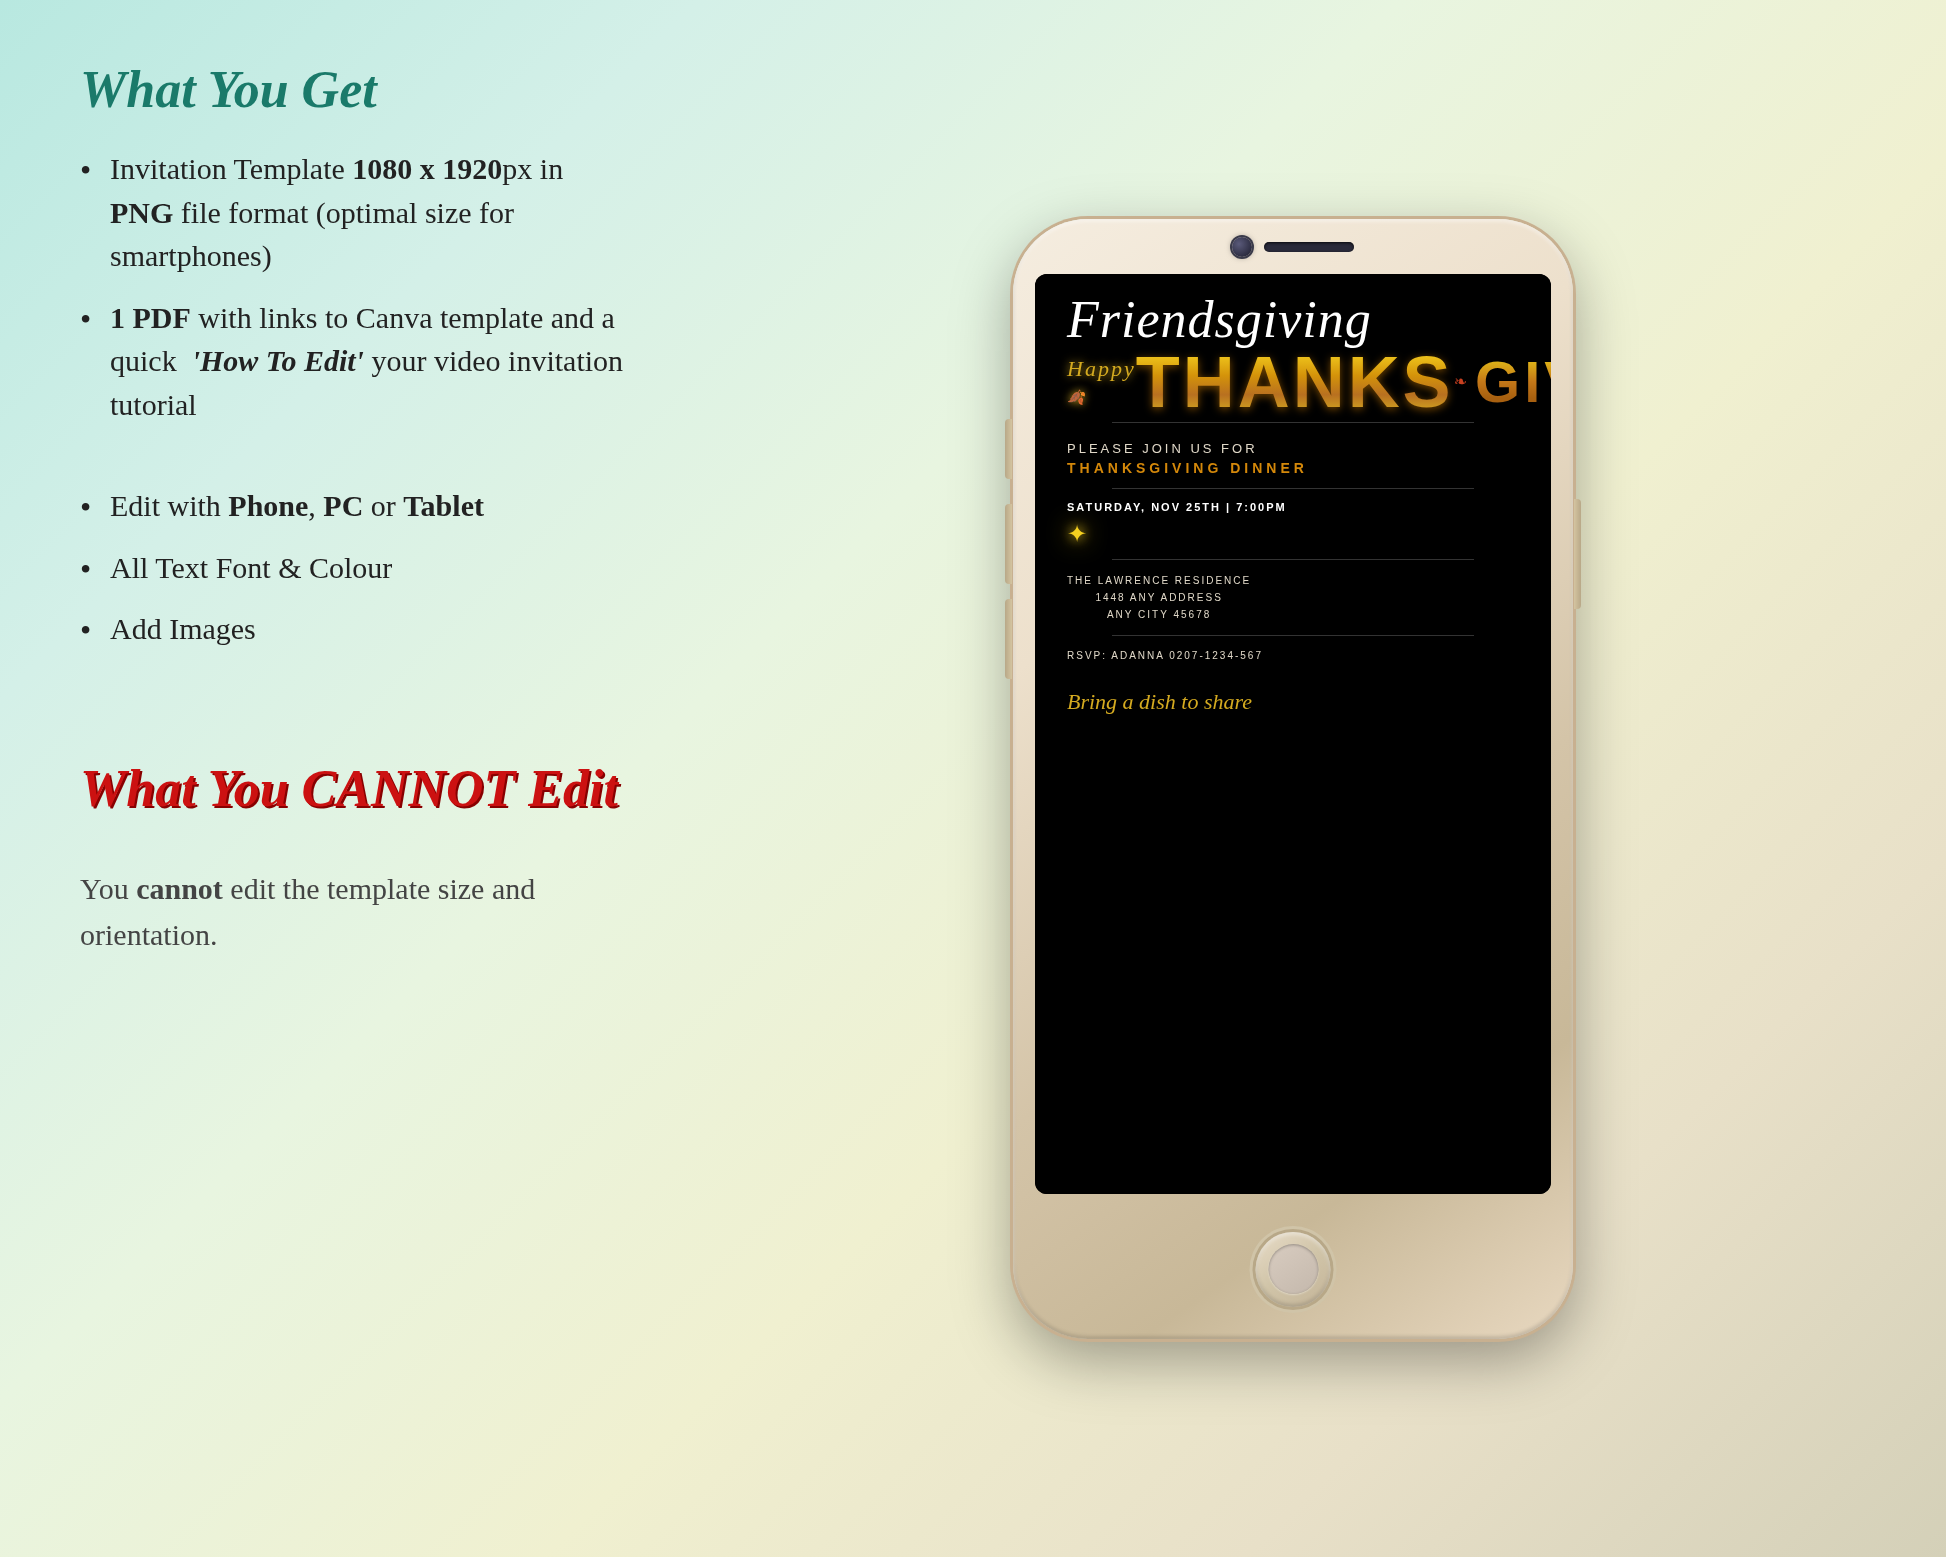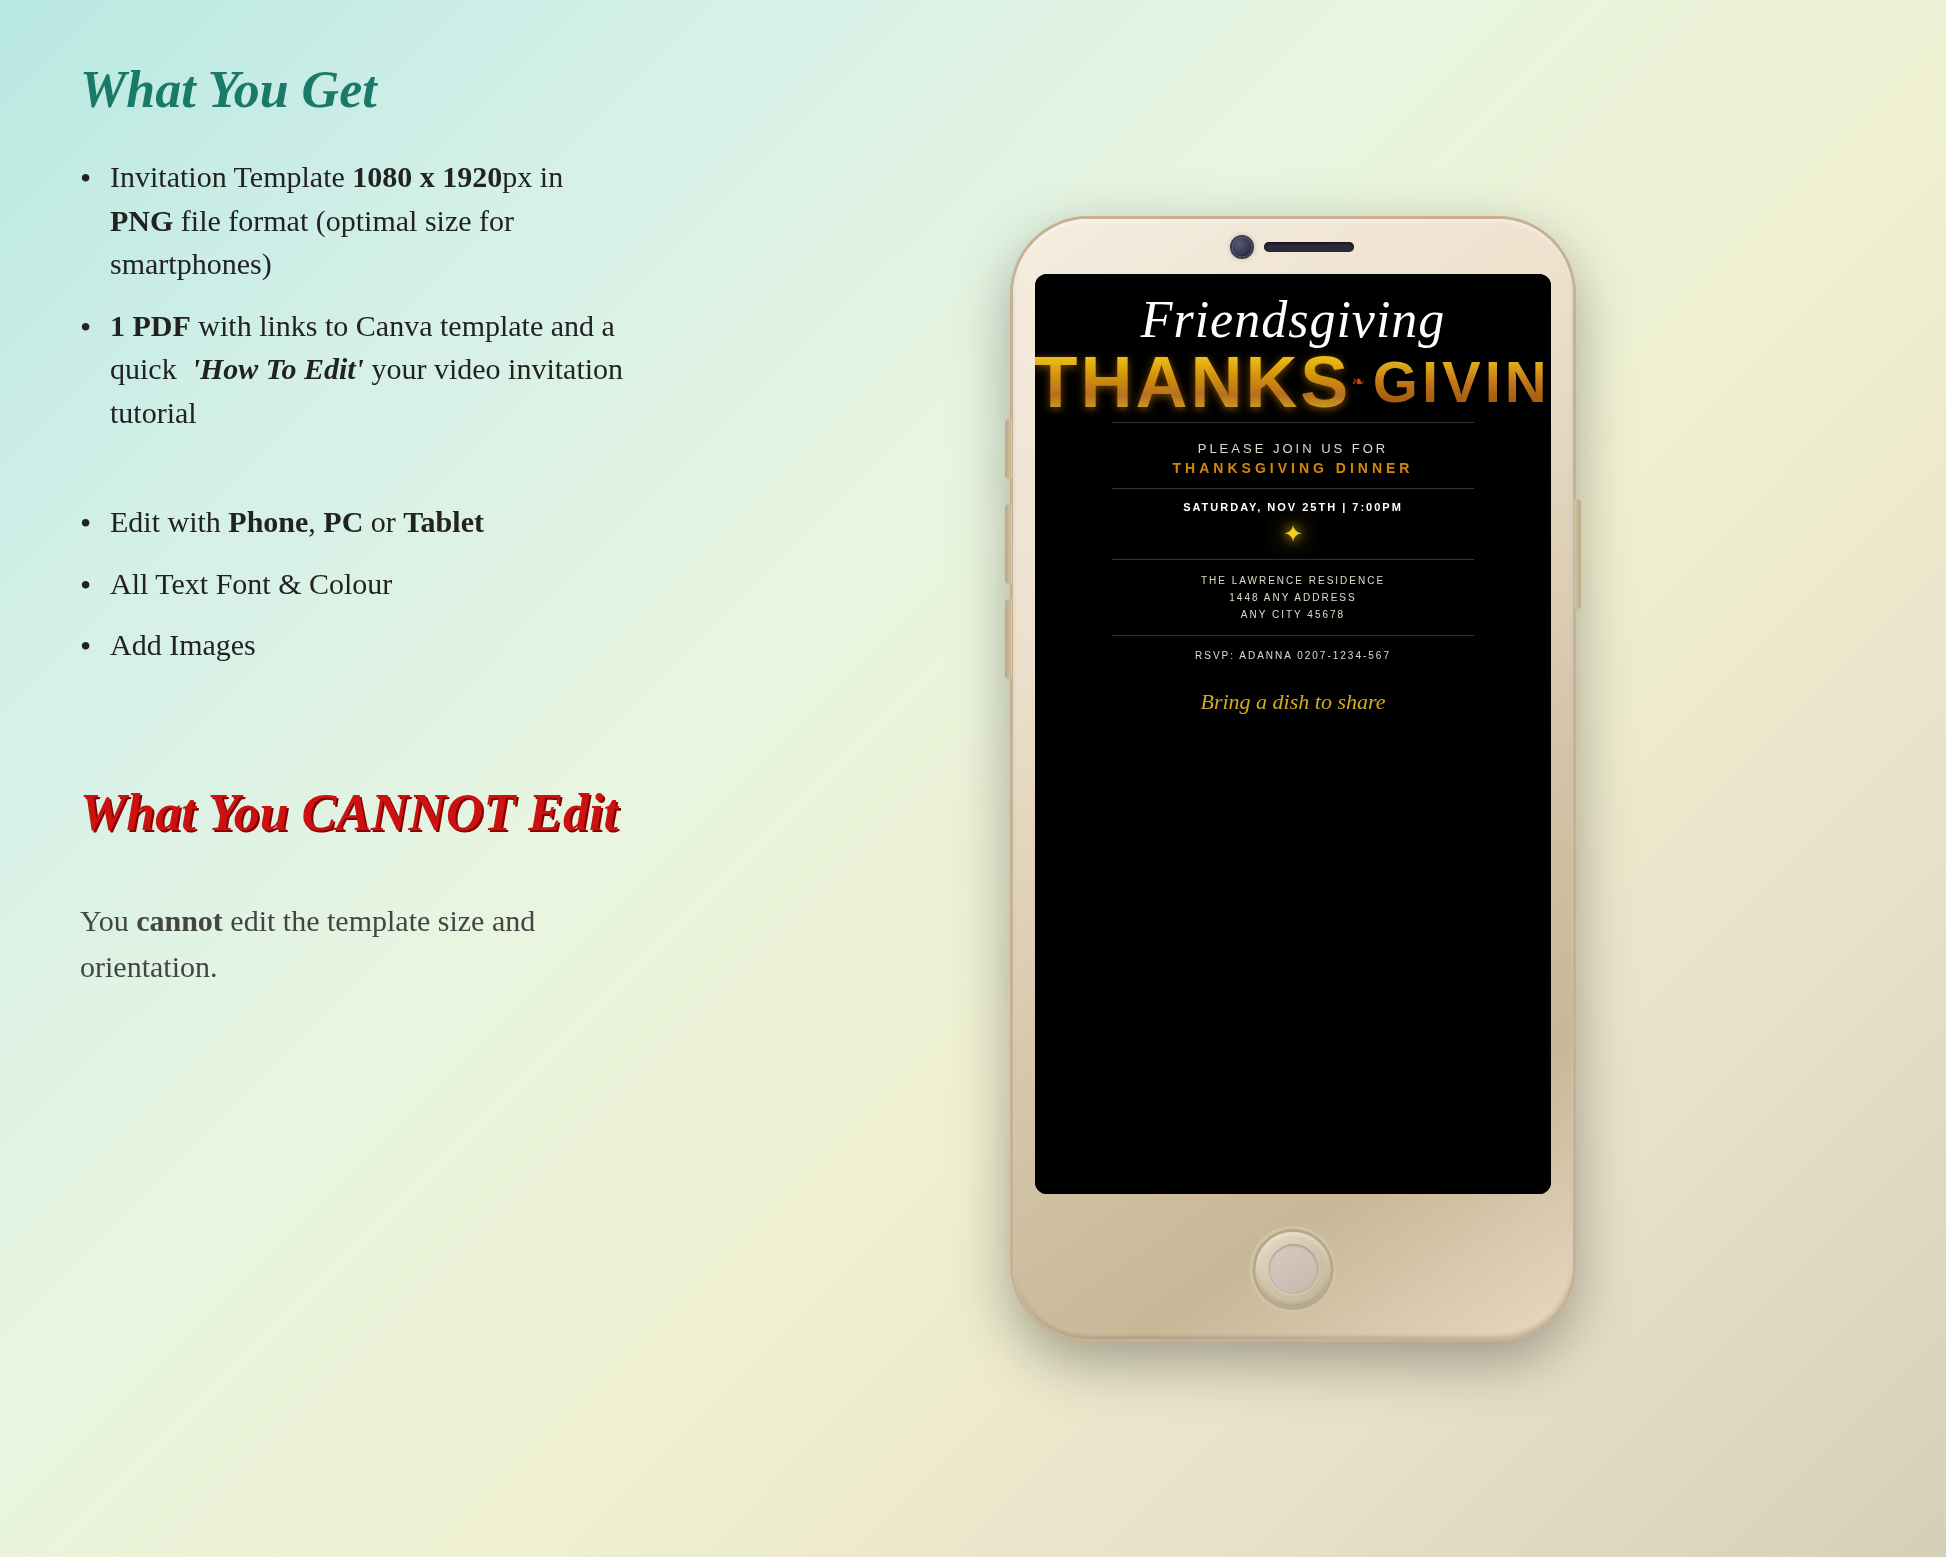--- a/index.html
+++ b/index.html
@@ -11,21 +11,21 @@
       font-family: Georgia, 'Times New Roman', serif;
       display: flex;
       overflow: hidden;
     }
 
     .left-panel {
       width: 680px;
       padding: 60px 50px 60px 80px;
       display: flex;
       flex-direction: column;
-      gap: 8px;
+      gap: 0;
     }
 
     .section-title-teal {
       font-size: 52px;
       font-weight: 900;
       color: #1a7a6a;
       font-family: Georgia, serif;
       margin-bottom: 28px;
       font-style: italic;
     }
@@ -179,21 +179,21 @@
       overflow: hidden;
     }
 
     
     .phone-screen {
       width: 100%;
       height: 100%;
       background: #000;
       display: flex;
       flex-direction: column;
-      align-items: center;
+      align-items: flex-start;
       padding: 20px 32px;
       position: relative;
       overflow: hidden;
     }
 
     .friendsgiving-title {
       font-size: 52px;
       color: white;
       font-family: 'Brush Script MT', cursive, Georgia;
       font-style: italic;

